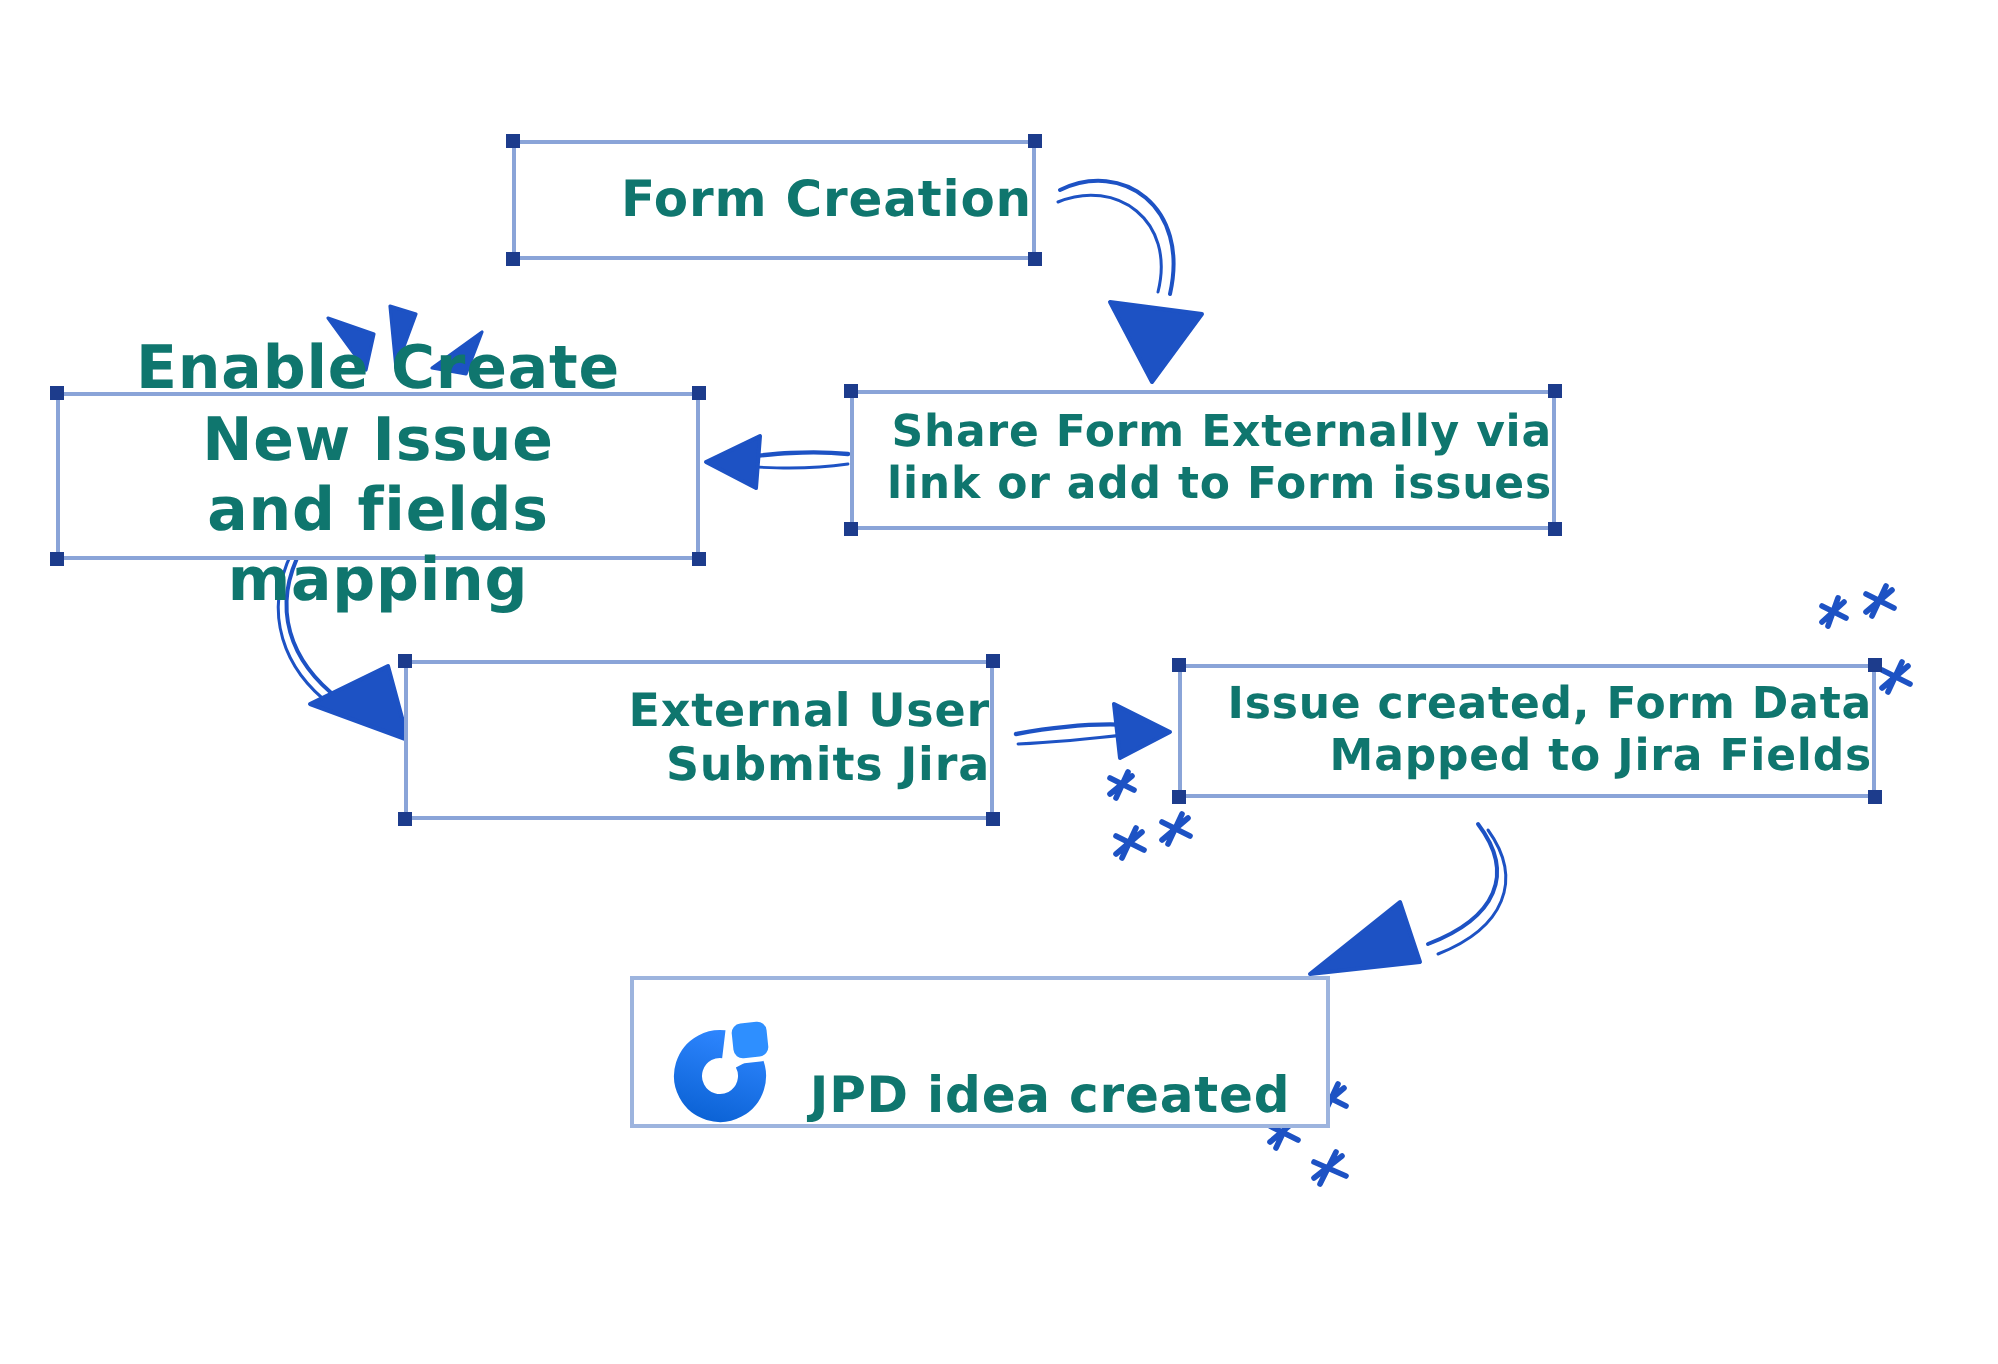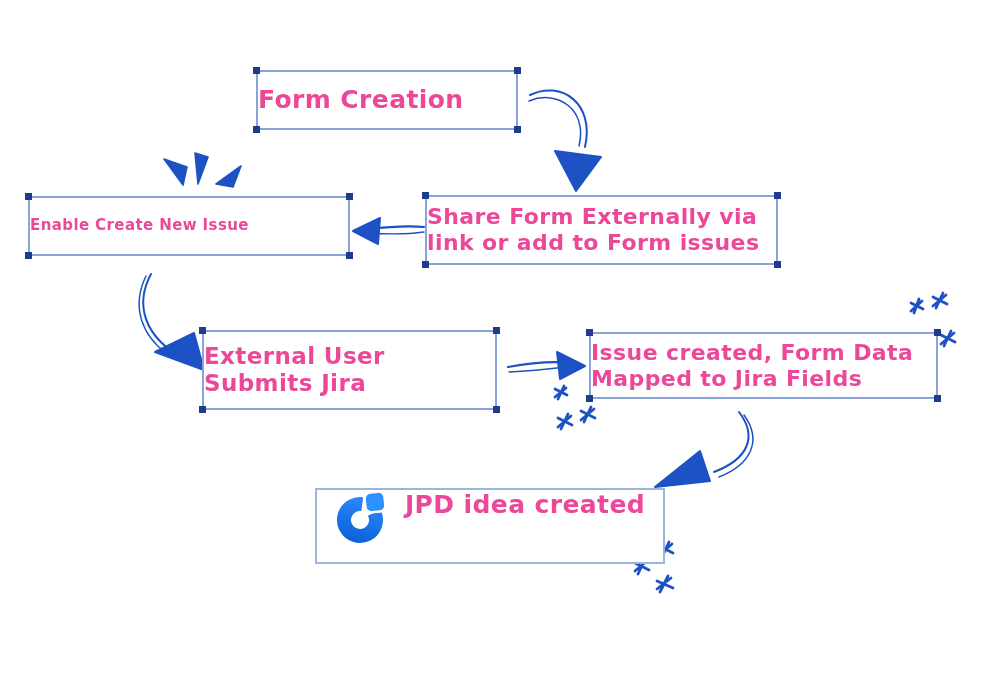--- a/index.html
+++ b/index.html
@@ -3,30 +3,30 @@
 <meta charset="utf-8">
 <style>
   html,body{margin:0;padding:0;background:#fff;}
   .canvas{
     position:relative;width:999px;height:682px;background:#ffffff;overflow:hidden;
     font-family:"DejaVu Sans","Liberation Sans",sans-serif;
   }
   .decor{position:absolute;left:0;top:0;pointer-events:none;}
   .node{
     position:absolute;background:#ffffff;border:2px solid #8aa4d8;
-    display:flex;flex-direction:column;align-items:flex-start;justify-content:center;
-    color:#ec4899;font-weight:600;text-align:center;line-height:1.18;letter-spacing:.4px;
+    display:flex;flex-direction:column;align-items:flex-end;justify-content:center;
+    color:#0f766e;font-weight:600;text-align:center;line-height:1.18;letter-spacing:.4px;
     box-sizing:border-box;
   }
   .node .ln{display:block;}
   .h{position:absolute;width:7px;height:7px;background:#1d3c8c;}
   .h.tl{left:-5px;top:-5px}.h.tr{right:-5px;top:-5px}
   .h.bl{left:-5px;bottom:-5px}.h.br{right:-5px;bottom:-5px}
   .n1{left:256px;top:70px;width:262px;height:60px;font-size:25px;}
-  .n2{left:28px;top:196px;width:322px;height:60px;font-size:15px;}
+  .n2{left:28px;top:196px;width:322px;height:84px;font-size:30px;}
   .n3{left:425px;top:195px;width:353px;height:70px;font-size:22px;}
   .n4{left:202px;top:330px;width:295px;height:80px;font-size:23px;}
   .n5{left:589px;top:332px;width:349px;height:67px;font-size:22px;}
   .n6{left:315px;top:488px;width:350px;height:76px;font-size:25px;flex-direction:row;gap:16px;border-color:#9db4de;}
   .logo{flex:0 0 auto;display:block;}
 </style>
 </head>
 <body>
 
 <div class="canvas">
@@ -97,20 +97,21 @@
     <i class="h br"></i>
     <span class="ln">Form Creation</span>
   </div>
 
   <div class="node n2">
     <i class="h tl"></i>
     <i class="h tr"></i>
     <i class="h bl"></i>
     <i class="h br"></i>
     <span class="ln">Enable Create New Issue</span>
+    <span class="ln">and fields mapping</span>
   </div>
 
   <div class="node n3">
     <i class="h tl"></i>
     <i class="h tr"></i>
     <i class="h bl"></i>
     <i class="h br"></i>
     <span class="ln">Share Form Externally via</span>
     <span class="ln">link or add to Form issues</span>
   </div>

